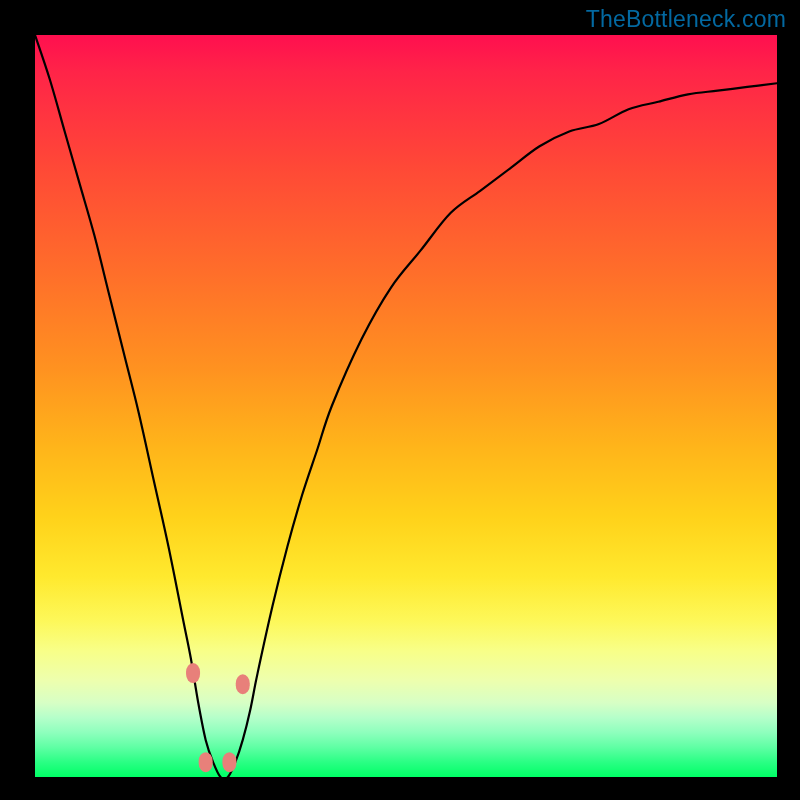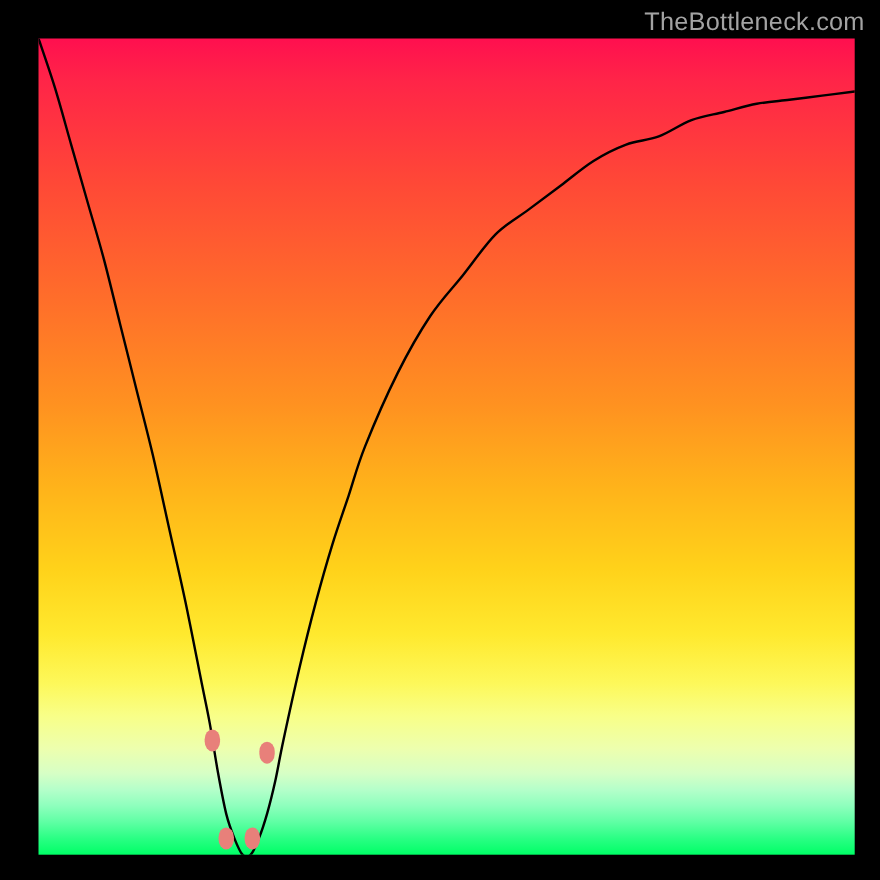--- a/index.html
+++ b/index.html
@@ -43,21 +43,21 @@
       #8effbd 94%,
       #5fffa4 96%,
       #2aff84 98%,
       #00ff66 100%
     );
   }
   .watermark {
     position: absolute;
     top: 6px;
     right: 14px;
-    color: #a3a3a3;
+    color: #0369a1;
     font-size: 23px;
     font-weight: 500;
     letter-spacing: 0.2px;
     user-select: none;
   }
   svg.curve {
     position: absolute;
     left: 0;
     top: 0;
     width: 742px;

